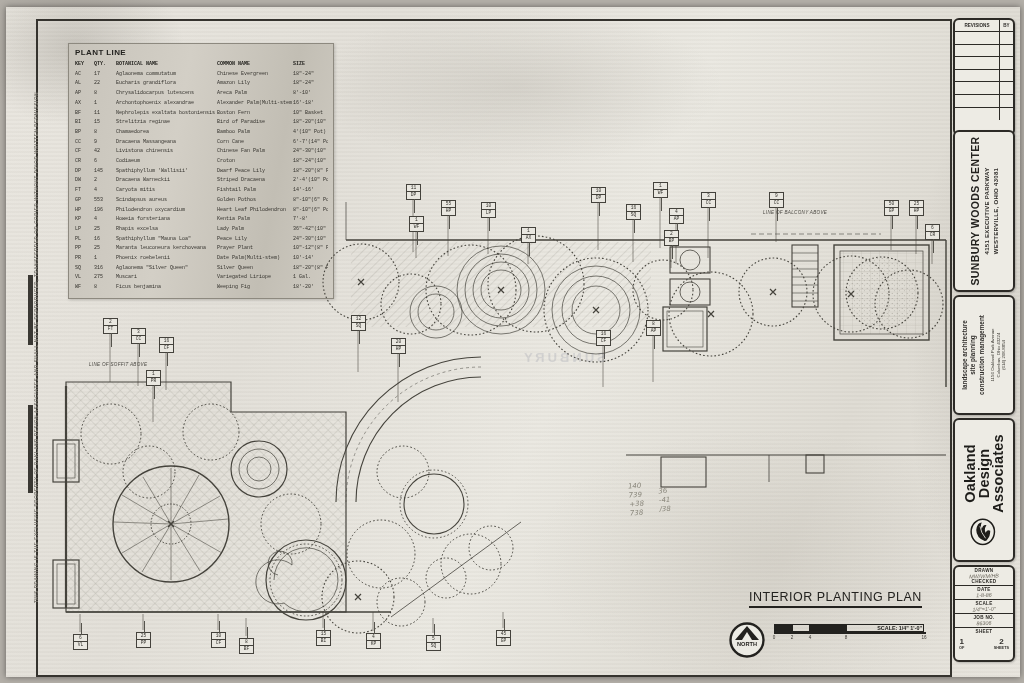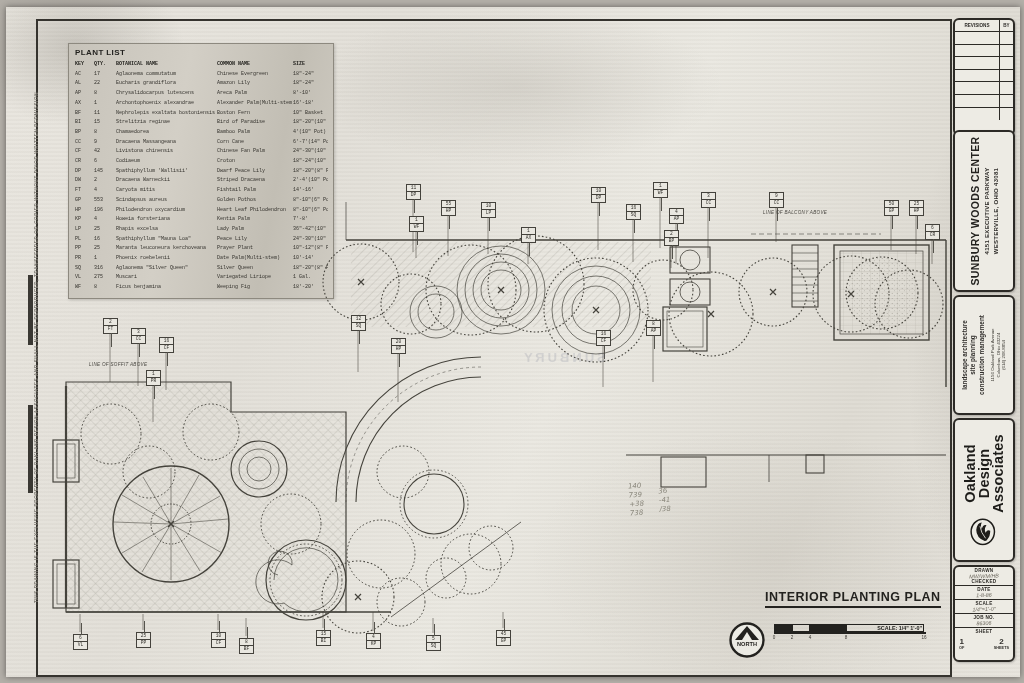--- a/index.html
+++ b/index.html
@@ -45,21 +45,21 @@
   .tag .q{display:block;border-bottom:.8px solid #44423c;}
   .tag .k{display:block;}
   .lead{position:absolute;background:#55534c;width:.8px;left:7px;}
   .lead-down{top:100%;height:14px;} .lead-up{bottom:100%;height:12px;}
   .note{position:absolute;font-size:4.6px;color:#4c4a44;letter-spacing:.3px;white-space:nowrap;font-style:italic;}
   .pencil{position:absolute;font-size:7px;color:#8a877c;font-style:italic;transform:rotate(-4deg);line-height:9px;font-family:"DejaVu Sans",sans-serif;}
   .ghost{position:absolute;left:470px;top:178px;font-size:13px;font-weight:bold;color:rgba(70,80,110,.14);
     transform:scale(-1,1);letter-spacing:3px;}
 
   
-  .plan-title{position:absolute;left:759px;top:583px;font-size:12.5px;font-weight:bold;letter-spacing:.5px;color:#23221f;}
+  .plan-title{position:absolute;left:743px;top:583px;font-size:12.5px;font-weight:normal;letter-spacing:.5px;color:#23221f;}
   .plan-title:after{content:"";display:block;height:2px;background:#23221f;margin-top:2px;}
   .north{position:absolute;left:722px;top:614px;width:38px;height:38px;}
   .scalebar{position:absolute;left:768px;top:617px;width:152px;height:26px;}
   .sb-blocks{position:relative;height:10px;border-bottom:2px solid #23221f;}
   .sb-seg{position:absolute;bottom:0;height:8px;border:1px solid #23221f;}
   .sb-seg.fill{background:#23221f;}
   .sb-label{position:absolute;right:4px;bottom:1px;font-size:5.4px;font-weight:bold;color:#23221f;white-space:nowrap;}
   .sb-ticks{position:relative;height:8px;font-size:4.6px;color:#3a3833;}
   .sb-ticks span{position:absolute;top:1px;transform:translateX(-50%);}
 
@@ -105,21 +105,21 @@
     <div class="stain st4"></div>
     <div class="edgebar eb1"></div>
     <div class="edgebar eb2"></div>
 
     <div class="frame"></div>
     <div class="margin-note">
       <span>THIS DRAWING IS THE EXCLUSIVE PROPERTY OF OAKLAND DESIGN ASSOCIATES AND SHALL NOT BE REPRODUCED, TRANSFERRED OR COPIED WITHOUT PRIOR WRITTEN PERMISSION</span>
     </div>
 
     <div class="plantlist">
-      <div class="pl-title">PLANT LIST</div>
+      <div class="pl-title">PLANT LINE</div>
       <div class="pl-table" id="plTable">
           <div class="pl-row hdr">
             <span class="c-key">KEY</span>
             <span class="c-qty">QTY.</span>
             <span class="c-bot">BOTANICAL NAME</span>
             <span class="c-com">COMMON NAME</span>
             <span class="c-size">SIZE</span>
           </div>
           <div class="pl-row">
             <span class="c-key">AC</span>

